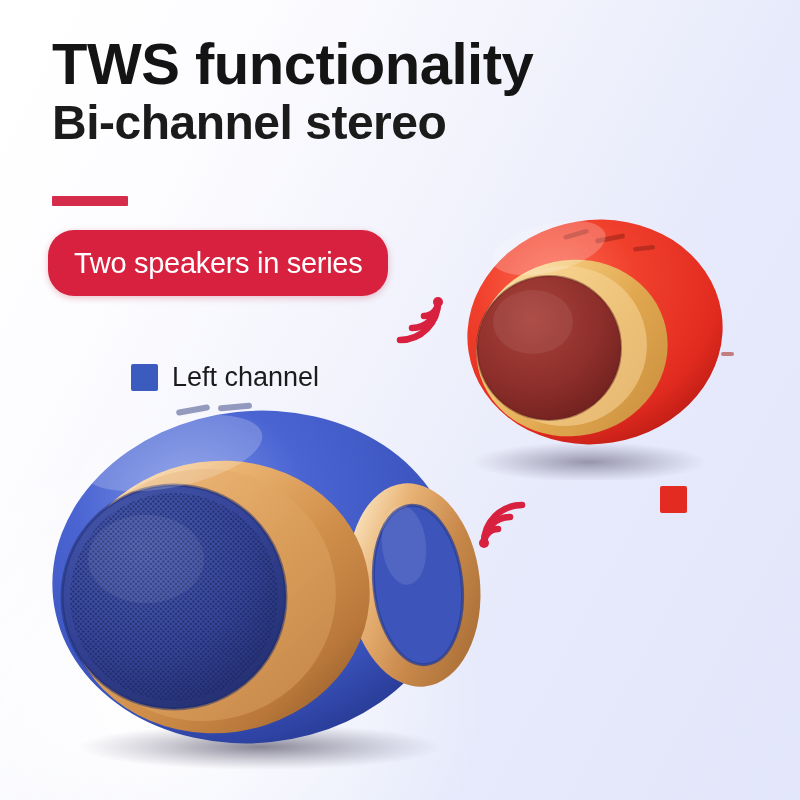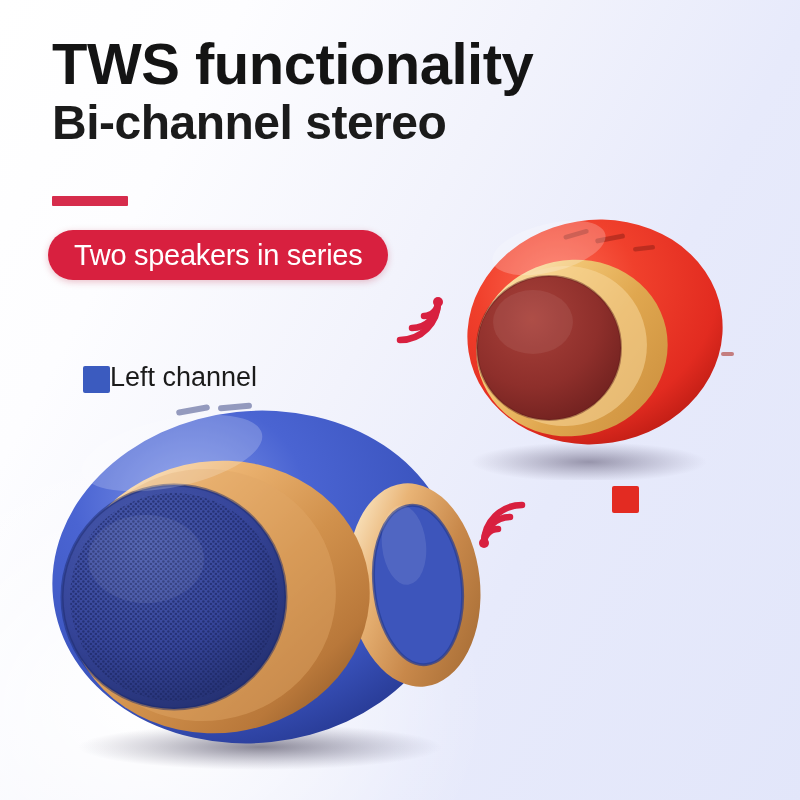--- a/index.html
+++ b/index.html
@@ -52,41 +52,43 @@
     height: 10px;
     background: #d62c4c;
     border-radius: 1px;
   }
 
   
   .badge {
     position: absolute;
     left: 48px;
     top: 230px;
-    height: 50px;
+    height: 66px;
     padding: 0 26px;
     display: flex;
     align-items: center;
     background: #d8203f;
     border-radius: 26px;
     box-shadow: 0 2px 7px rgba(180,20,50,0.26);
   }
   .badge span {
     color: #ffffff;
     font-size: 29px;
     font-weight: 400;
     letter-spacing: -0.3px;
     white-space: nowrap;
   }
 
   
   .legend {
     position: absolute;
     display: flex;
-    align-items: flex-end;
+    align-items: center;
+    gap: 14px;
+    margin-left: 48px;
   }
   .legend-left  { left: 83px;  top: 362px; }
   .legend-right { left: 612px; top: 486px; }
   .swatch {
     width: 27px;
     height: 27px;
     border-radius: 2px;
     flex: none;
   }
   .swatch.blue { background: #3b5bbf; }

